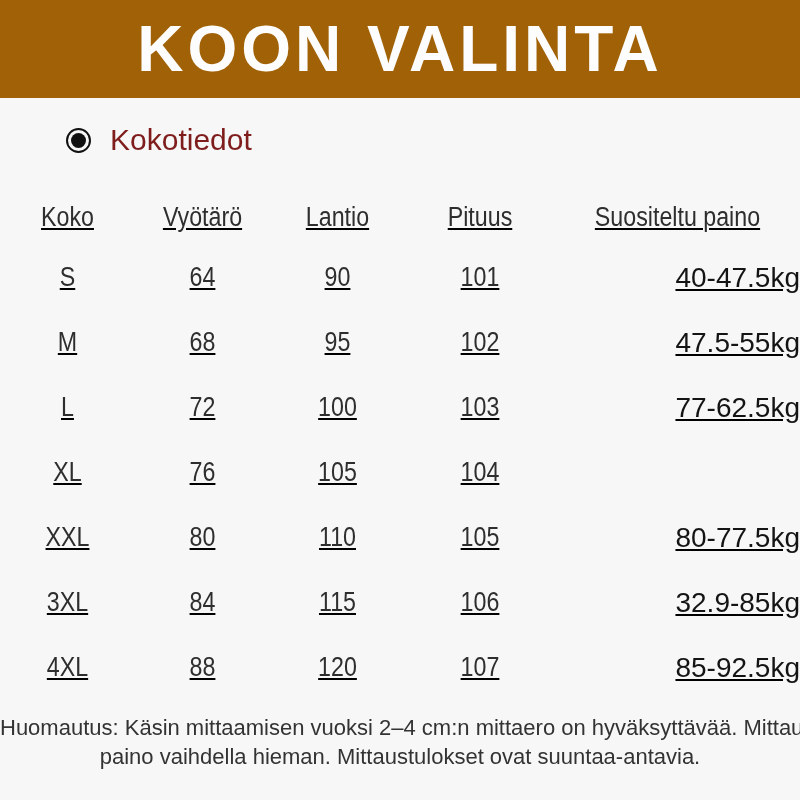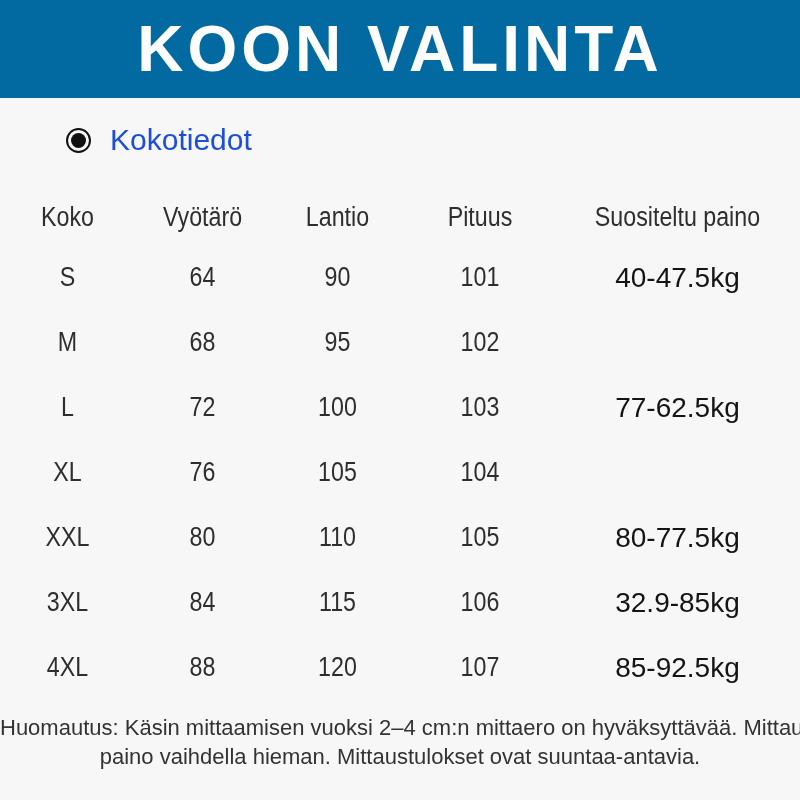--- a/index.html
+++ b/index.html
@@ -9,21 +9,21 @@
   body {
     width: 800px;
     height: 800px;
     overflow: hidden;
     background: #f7f7f7;
     font-family: "Liberation Sans", sans-serif;
     -webkit-font-smoothing: antialiased;
   }
   .banner {
     height: 98px;
-    background: #0369a1;
+    background: #a16207;
     display: flex;
     align-items: center;
     justify-content: center;
   }
   .banner .title {
     margin: 0;
     color: #fdfdfd;
     font-size: 64px;
     font-weight: bold;
     letter-spacing: 4px;
@@ -48,25 +48,26 @@
   }
   .radio-icon .dot {
     width: 15px;
     height: 15px;
     background: #111;
     border-radius: 50%;
   }
   .section-title {
     margin-left: 19px;
     font-size: 30px;
-    color: #1d4ed8;
+    color: #7f1d1d;
     line-height: 1;
   }
   .size-table {
     margin-top: 33px;
+    text-decoration: underline;
   }
   .grid-row {
     display: grid;
     grid-template-columns: 135px 135px 135px 150px 245px;
     align-items: center;
   }
   .header-row { height: 56px; }
   .data-row   { height: 65px; }
   .cell {
     text-align: center;
@@ -75,20 +76,21 @@
     line-height: 1;
   }
   
   .cond {
     transform: scaleX(0.86);
     transform-origin: 50% 50%;
   }
   .weight-cell {
     font-size: 28px;
     color: #141414;
+    text-align: right;
   }
   .note {
     margin-top: 13px;
     text-align: center;
     font-size: 22px;
     line-height: 29px;
     color: #333;
   }
   .note div { white-space: nowrap; }
 </style>
@@ -120,20 +122,21 @@
     <div class="cell cond">64</div>
     <div class="cell cond">90</div>
     <div class="cell cond">101</div>
     <div class="cell weight-cell">40-47.5kg</div>
   </div>
   <div class="grid-row data-row">
     <div class="cell cond">M</div>
     <div class="cell cond">68</div>
     <div class="cell cond">95</div>
     <div class="cell cond">102</div>
+    <div class="cell weight-cell">47.5-55kg</div>
   </div>
   <div class="grid-row data-row">
     <div class="cell cond">L</div>
     <div class="cell cond">72</div>
     <div class="cell cond">100</div>
     <div class="cell cond">103</div>
     <div class="cell weight-cell">77-62.5kg</div>
   </div>
   <div class="grid-row data-row">
     <div class="cell cond">XL</div>

